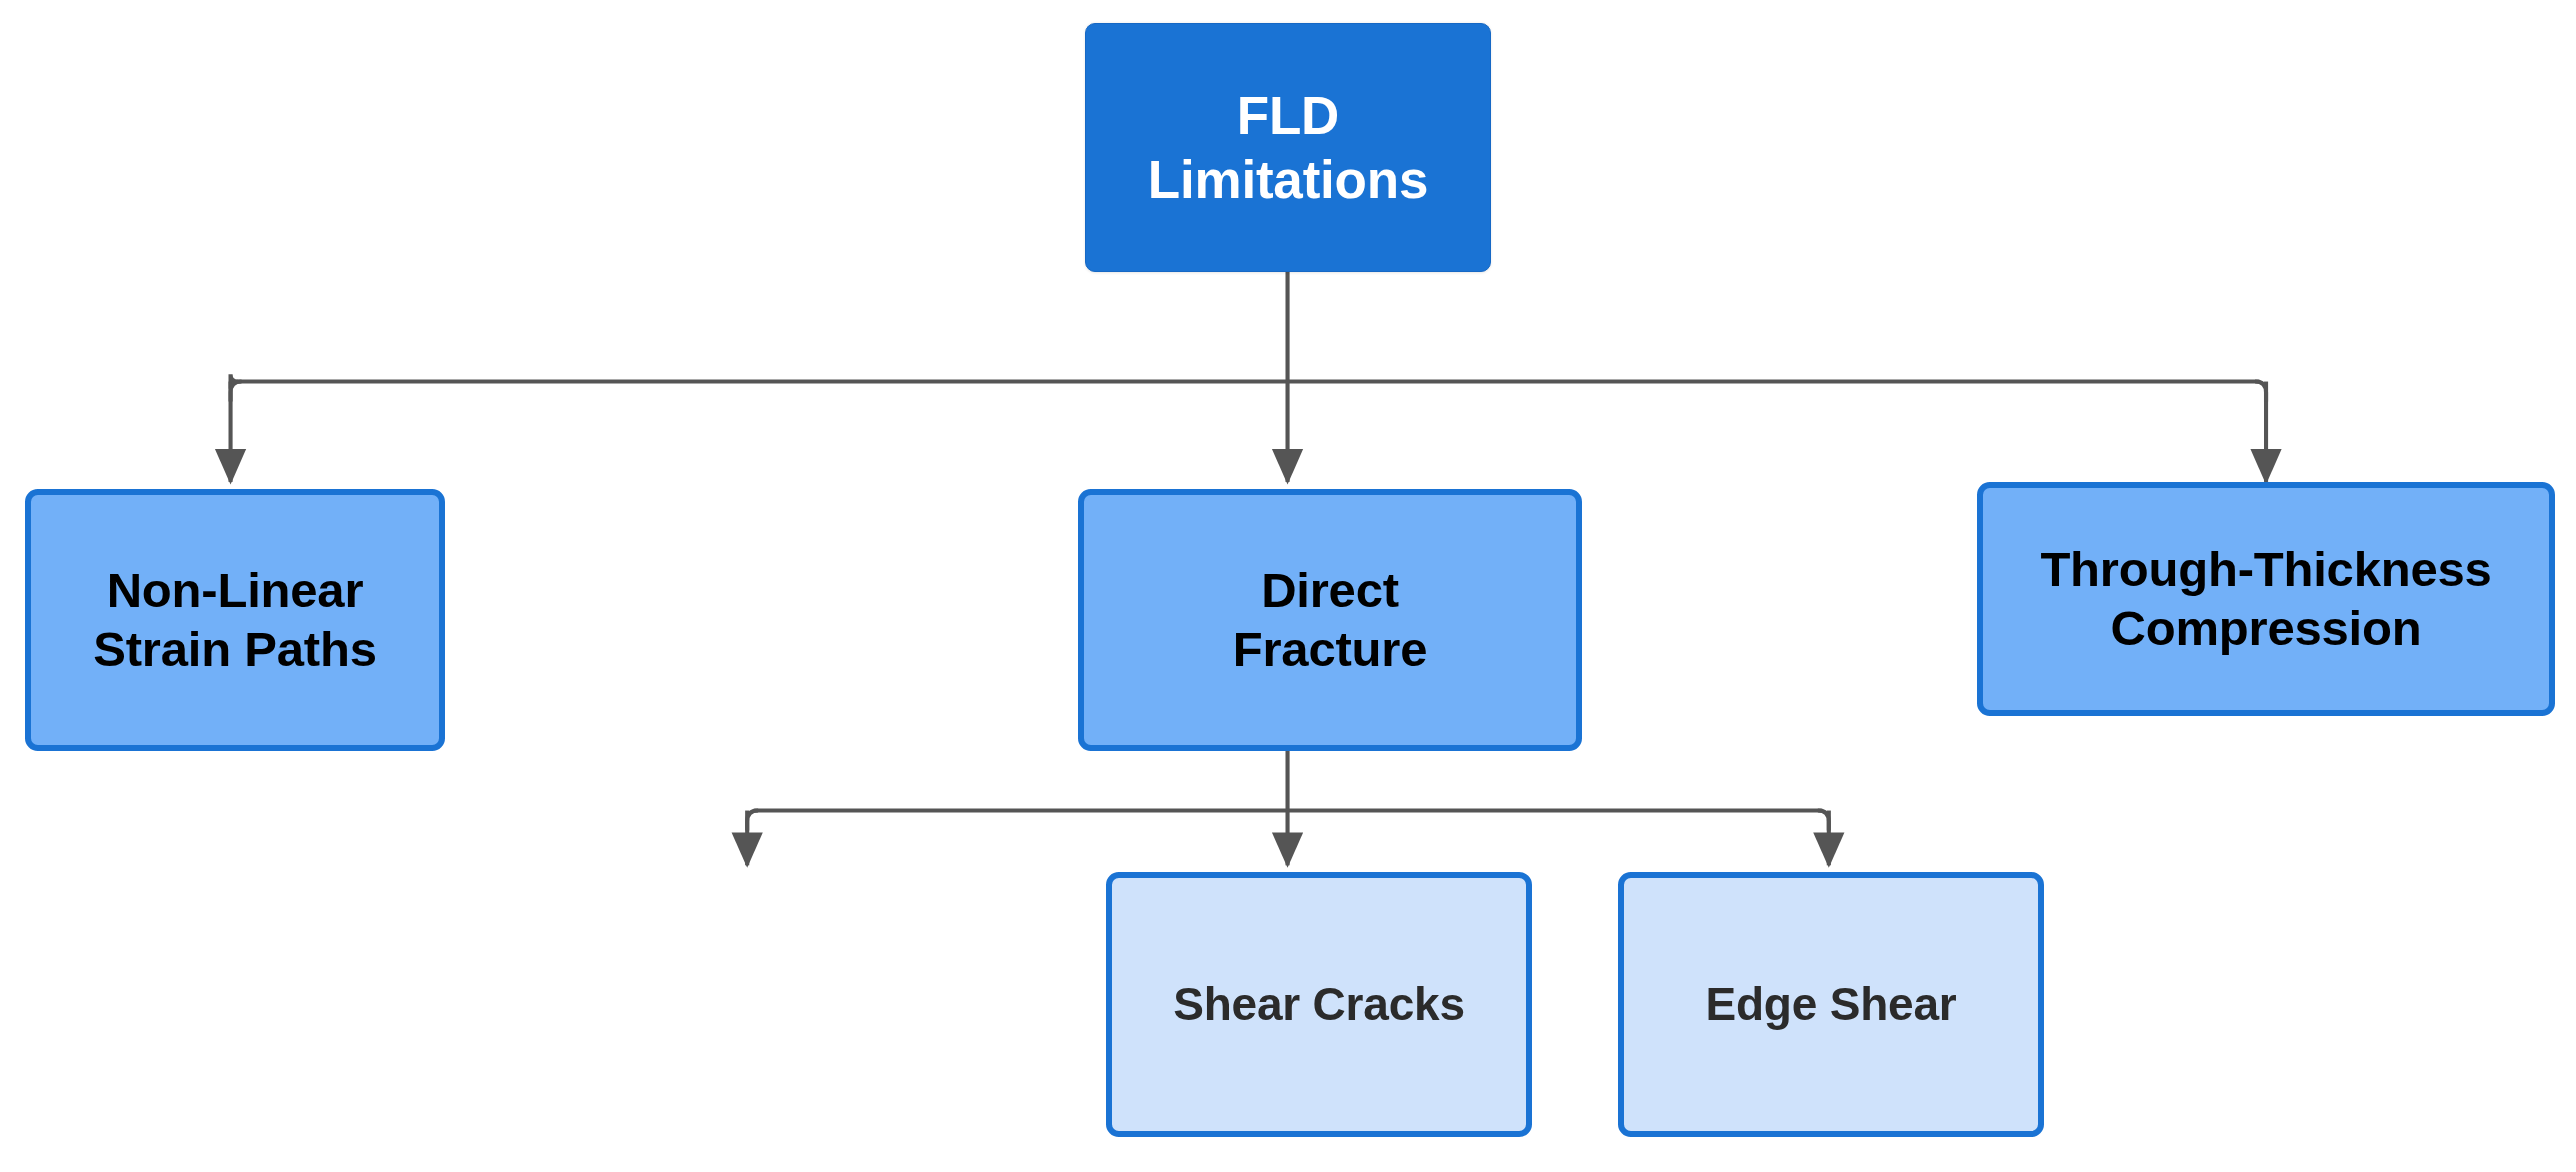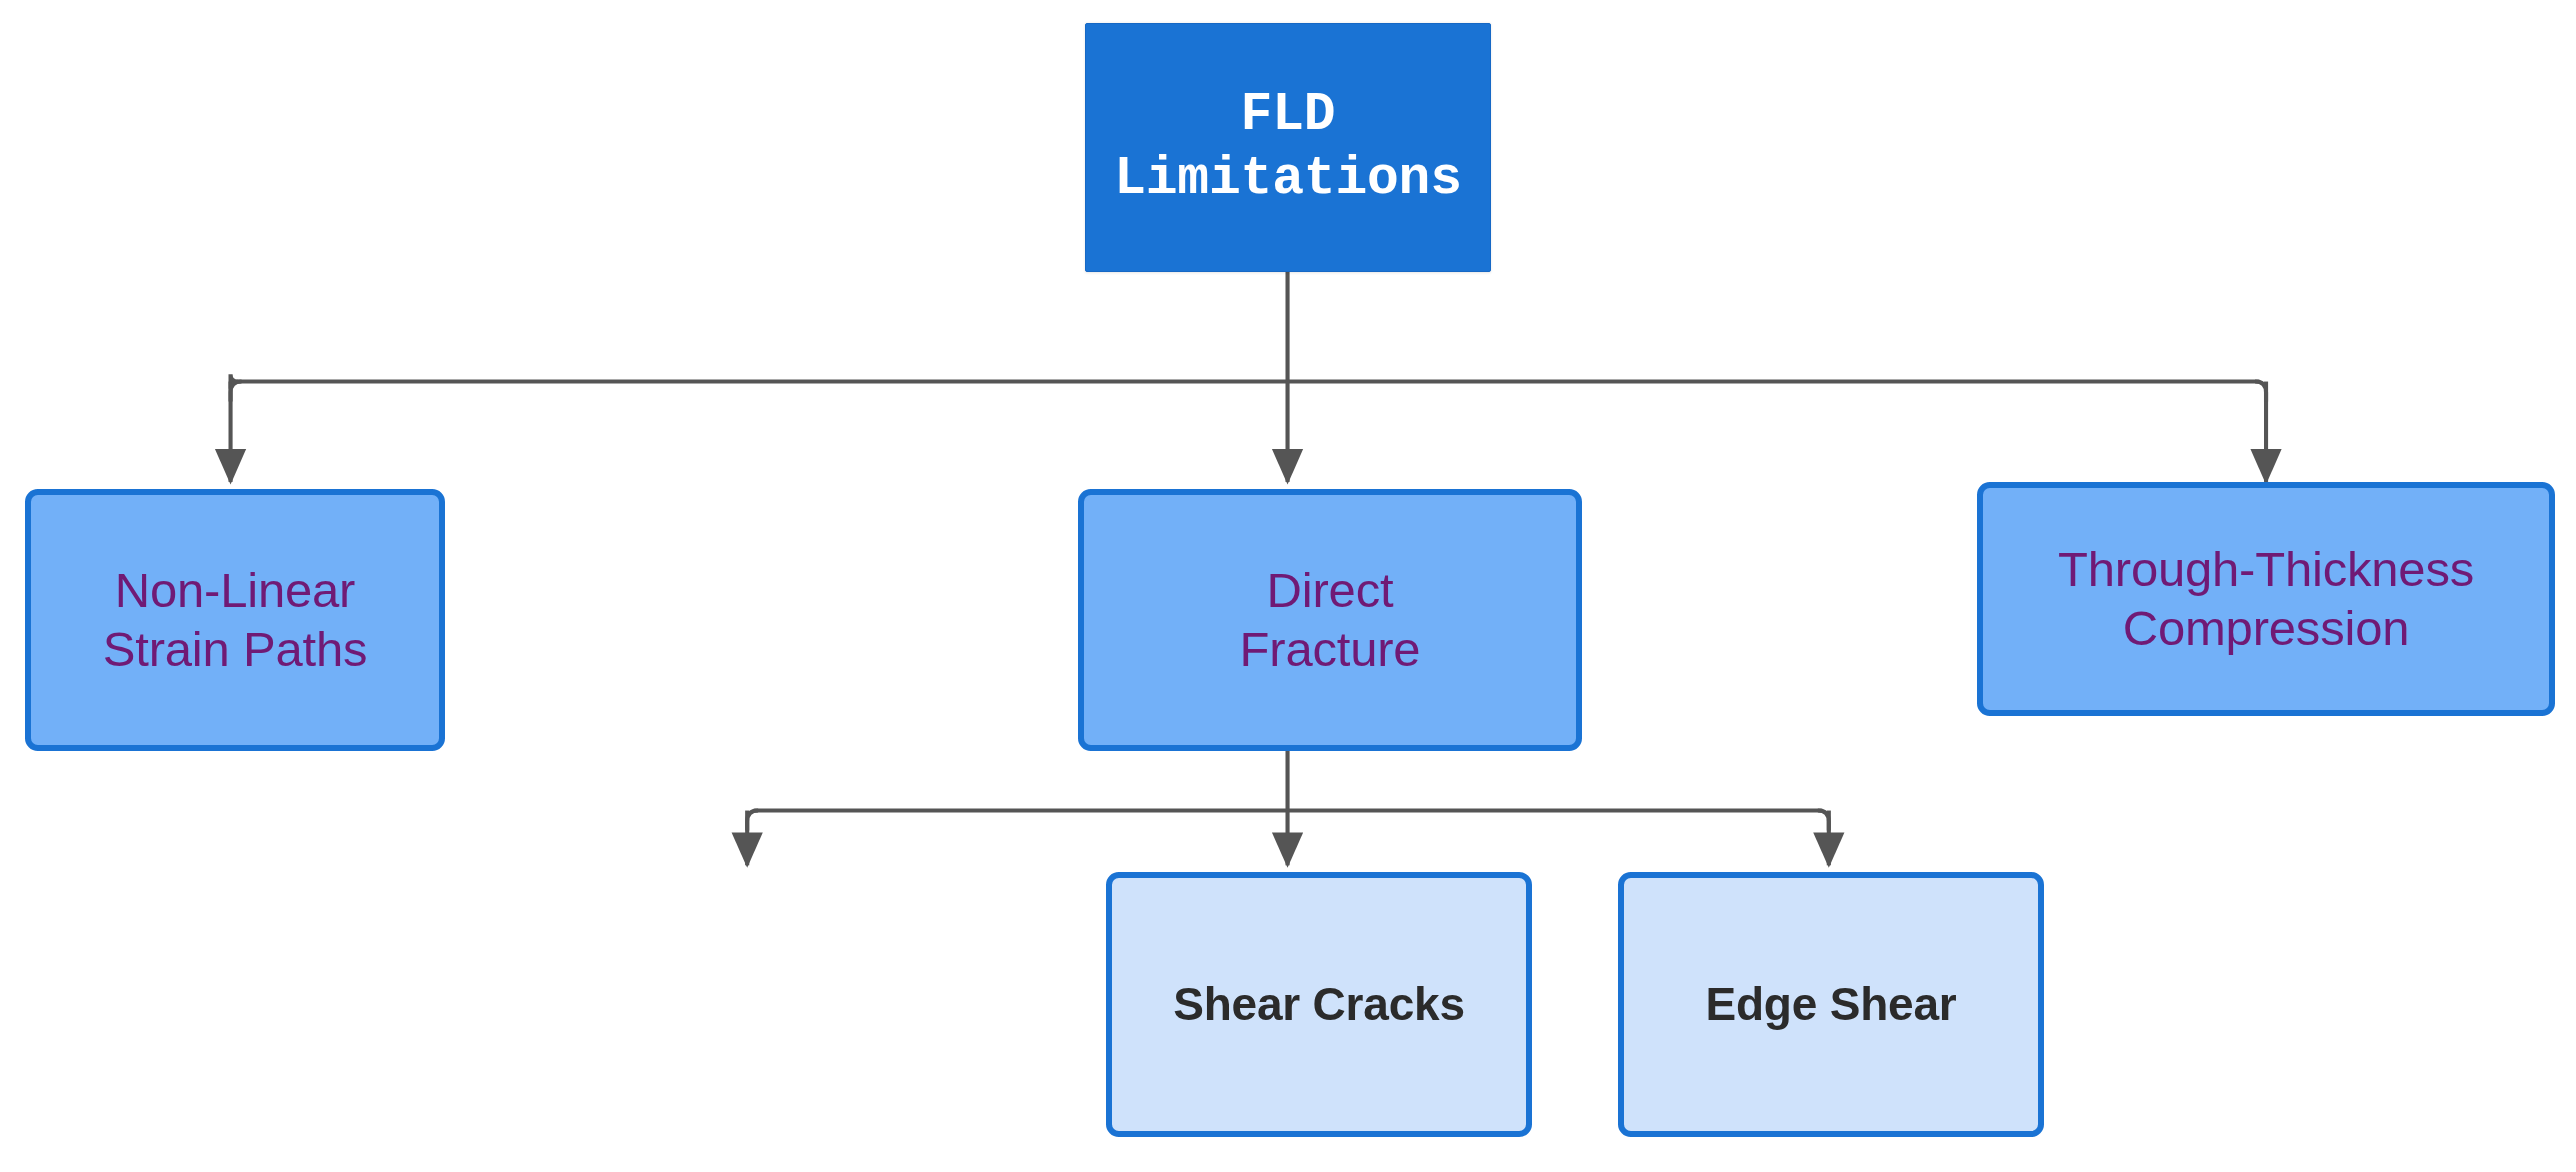--- a/index.html
+++ b/index.html
@@ -41,39 +41,38 @@
   .node .label {
     display: block;
     white-space: pre-line;
     line-height: 1.20;
     letter-spacing: -0.2px;
   }
   
   .node.level0 {
     background: #1a73d4;
     border: 1.8px solid #1668c5;
-    border-radius: 2px;
+    border-radius: 10px;
     box-shadow: 0 0.9px 2.7px rgba(0,0,0,0.10);
-    font-family: Liberation Mono, monospace;
   }
   .node.level0 .label {
     color: #ffffff;
     font-size: 53px;
     font-weight: bold;
   }
   
   .node.level1 {
     background: #72b0f8;
     border: 6.4px solid #1a73d4;
     border-radius: 12.8px;
   }
   .node.level1 .label {
-    color: #701a75;
+    color: #000000;
     font-size: 49px;
-    font-weight: normal;
+    font-weight: bold;
   }
   
   .node.level2 {
     background: #cfe2fb;
     border: 6.4px solid #1a73d4;
     border-radius: 12.8px;
   }
   .node.level2 .label {
     color: #2b2b2b;
     font-size: 46px;

